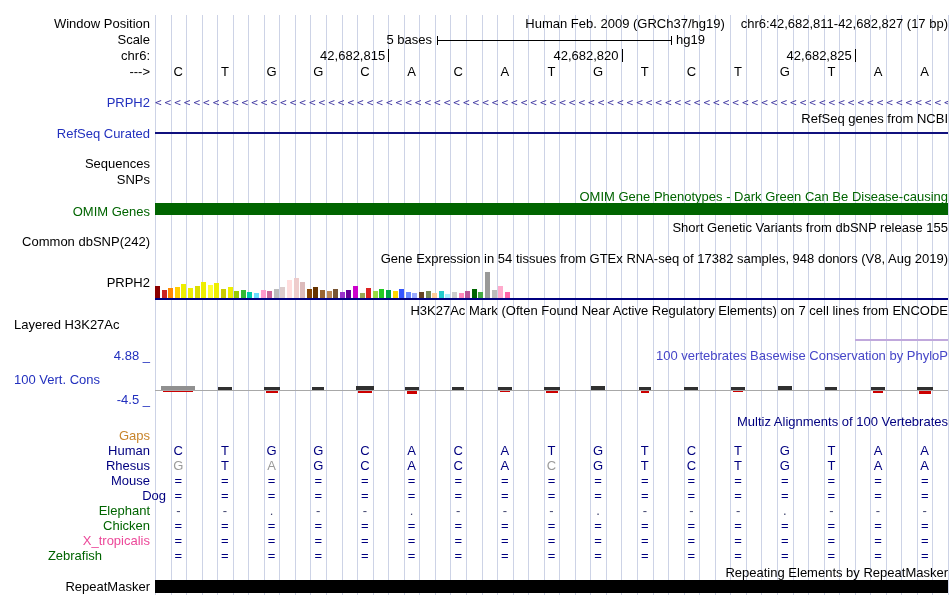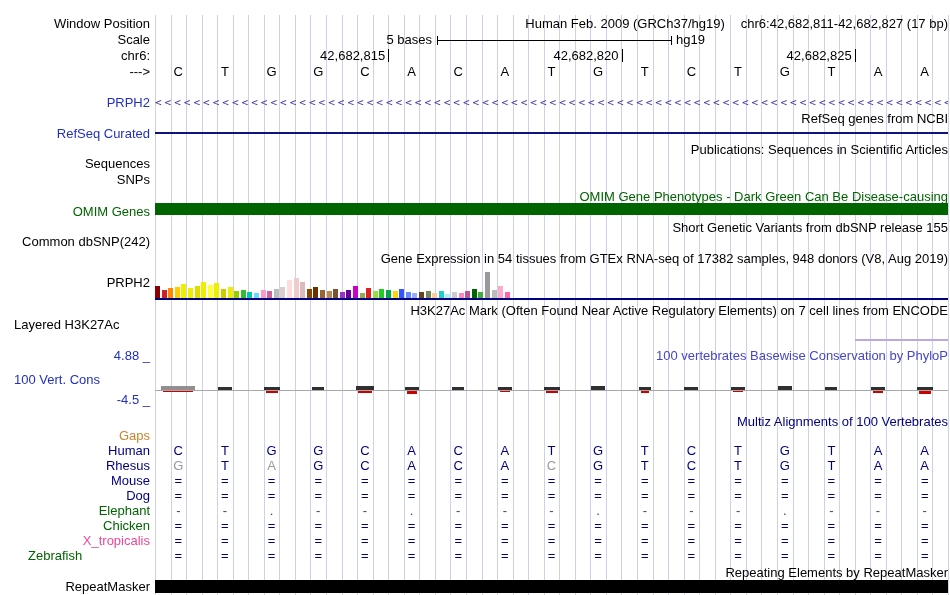--- a/index.html
+++ b/index.html
@@ -136,21 +136,20 @@
       <div style="position: absolute; left: 901.4px; top: 50px; width: 46.6px; text-align: center;">A</div>
     </div>
 
   <div class="gutter blue" style="top:81px">PRPH2</div>
   <div id="gencode-arrows">&lt;&lt;&lt;&lt;&lt;&lt;&lt;&lt;&lt;&lt;&lt;&lt;&lt;&lt;&lt;&lt;&lt;&lt;&lt;&lt;&lt;&lt;&lt;&lt;&lt;&lt;&lt;&lt;&lt;&lt;&lt;&lt;&lt;&lt;&lt;&lt;&lt;&lt;&lt;&lt;&lt;&lt;&lt;&lt;&lt;&lt;&lt;&lt;&lt;&lt;&lt;&lt;&lt;&lt;&lt;&lt;&lt;&lt;&lt;&lt;&lt;&lt;&lt;&lt;&lt;&lt;&lt;&lt;&lt;&lt;&lt;&lt;&lt;&lt;&lt;&lt;&lt;&lt;&lt;&lt;&lt;&lt;&lt;&lt;&lt;&lt;&lt;&lt;&lt;&lt;&lt;&lt;&lt;&lt;&lt;&lt;&lt;&lt;&lt;&lt;&lt;&lt;&lt;&lt;&lt;&lt;&lt;&lt;&lt;&lt;</div>
 
   <div class="center" style="top:97px">RefSeq genes from NCBI</div>
   <div class="gutter blue" style="top:112px">RefSeq Curated</div>
   <div id="refseq-line"></div>
 
-  <div class="center" style="top:128px">Publications: Sequences in Scientific Articles</div>
   <div class="gutter" style="top:142px">Sequences</div>
   <div class="gutter" style="top:158px">SNPs</div>
 
   <div class="center green" style="top:175px">OMIM Gene Phenotypes - Dark Green Can Be Disease-causing</div>
   <div class="gutter green" style="top:190px">OMIM Genes</div>
   <div id="omim-bar"></div>
 
   <div class="center" style="top:206px">Short Genetic Variants from dbSNP release 155</div>
   <div class="gutter" style="top:220px">Common dbSNP(242)</div>
 
@@ -303,21 +302,21 @@
       <div style="position: absolute; left: 481.5px; top: 459px; width: 46.6px; text-align: center; color: rgb(0, 0, 128);">=</div>
       <div style="position: absolute; left: 528.2px; top: 459px; width: 46.6px; text-align: center; color: rgb(0, 0, 128);">=</div>
       <div style="position: absolute; left: 574.8px; top: 459px; width: 46.6px; text-align: center; color: rgb(0, 0, 128);">=</div>
       <div style="position: absolute; left: 621.5px; top: 459px; width: 46.6px; text-align: center; color: rgb(0, 0, 128);">=</div>
       <div style="position: absolute; left: 668.1px; top: 459px; width: 46.6px; text-align: center; color: rgb(0, 0, 128);">=</div>
       <div style="position: absolute; left: 714.8px; top: 459px; width: 46.6px; text-align: center; color: rgb(0, 0, 128);">=</div>
       <div style="position: absolute; left: 761.4px; top: 459px; width: 46.6px; text-align: center; color: rgb(0, 0, 128);">=</div>
       <div style="position: absolute; left: 808.1px; top: 459px; width: 46.6px; text-align: center; color: rgb(0, 0, 128);">=</div>
       <div style="position: absolute; left: 854.7px; top: 459px; width: 46.6px; text-align: center; color: rgb(0, 0, 128);">=</div>
       <div style="position: absolute; left: 901.4px; top: 459px; width: 46.6px; text-align: center; color: rgb(0, 0, 128);">=</div>
-      <div style="position: absolute; left: 0px; top: 474px; width: 150px; text-align: right; color: rgb(0, 0, 128);">Dog</div>
+      <div style="position: absolute; left: 0px; top: 474px; width: 150px; text-align: right; color: rgb(0, 0, 128); padding-left: 16px;">Dog</div>
       <div style="position: absolute; left: 155px; top: 474px; width: 46.6px; text-align: center; color: rgb(0, 0, 128);">=</div>
       <div style="position: absolute; left: 201.6px; top: 474px; width: 46.6px; text-align: center; color: rgb(0, 0, 128);">=</div>
       <div style="position: absolute; left: 248.3px; top: 474px; width: 46.6px; text-align: center; color: rgb(0, 0, 128);">=</div>
       <div style="position: absolute; left: 294.9px; top: 474px; width: 46.6px; text-align: center; color: rgb(0, 0, 128);">=</div>
       <div style="position: absolute; left: 341.6px; top: 474px; width: 46.6px; text-align: center; color: rgb(0, 0, 128);">=</div>
       <div style="position: absolute; left: 388.2px; top: 474px; width: 46.6px; text-align: center; color: rgb(0, 0, 128);">=</div>
       <div style="position: absolute; left: 434.9px; top: 474px; width: 46.6px; text-align: center; color: rgb(0, 0, 128);">=</div>
       <div style="position: absolute; left: 481.5px; top: 474px; width: 46.6px; text-align: center; color: rgb(0, 0, 128);">=</div>
       <div style="position: absolute; left: 528.2px; top: 474px; width: 46.6px; text-align: center; color: rgb(0, 0, 128);">=</div>
       <div style="position: absolute; left: 574.8px; top: 474px; width: 46.6px; text-align: center; color: rgb(0, 0, 128);">=</div>
@@ -375,21 +374,21 @@
       <div style="position: absolute; left: 481.5px; top: 519px; width: 46.6px; text-align: center; color: rgb(0, 0, 128);">=</div>
       <div style="position: absolute; left: 528.2px; top: 519px; width: 46.6px; text-align: center; color: rgb(0, 0, 128);">=</div>
       <div style="position: absolute; left: 574.8px; top: 519px; width: 46.6px; text-align: center; color: rgb(0, 0, 128);">=</div>
       <div style="position: absolute; left: 621.5px; top: 519px; width: 46.6px; text-align: center; color: rgb(0, 0, 128);">=</div>
       <div style="position: absolute; left: 668.1px; top: 519px; width: 46.6px; text-align: center; color: rgb(0, 0, 128);">=</div>
       <div style="position: absolute; left: 714.8px; top: 519px; width: 46.6px; text-align: center; color: rgb(0, 0, 128);">=</div>
       <div style="position: absolute; left: 761.4px; top: 519px; width: 46.6px; text-align: center; color: rgb(0, 0, 128);">=</div>
       <div style="position: absolute; left: 808.1px; top: 519px; width: 46.6px; text-align: center; color: rgb(0, 0, 128);">=</div>
       <div style="position: absolute; left: 854.7px; top: 519px; width: 46.6px; text-align: center; color: rgb(0, 0, 128);">=</div>
       <div style="position: absolute; left: 901.4px; top: 519px; width: 46.6px; text-align: center; color: rgb(0, 0, 128);">=</div>
-      <div style="position: absolute; left: 0px; top: 534px; width: 150px; text-align: left; color: rgb(0, 100, 0); padding-left: 28px;">Zebrafish</div>
+      <div style="position: absolute; left: 0px; top: 534px; width: 150px; text-align: center; color: rgb(0, 100, 0);">Zebrafish</div>
       <div style="position: absolute; left: 155px; top: 534px; width: 46.6px; text-align: center; color: rgb(0, 0, 128);">=</div>
       <div style="position: absolute; left: 201.6px; top: 534px; width: 46.6px; text-align: center; color: rgb(0, 0, 128);">=</div>
       <div style="position: absolute; left: 248.3px; top: 534px; width: 46.6px; text-align: center; color: rgb(0, 0, 128);">=</div>
       <div style="position: absolute; left: 294.9px; top: 534px; width: 46.6px; text-align: center; color: rgb(0, 0, 128);">=</div>
       <div style="position: absolute; left: 341.6px; top: 534px; width: 46.6px; text-align: center; color: rgb(0, 0, 128);">=</div>
       <div style="position: absolute; left: 388.2px; top: 534px; width: 46.6px; text-align: center; color: rgb(0, 0, 128);">=</div>
       <div style="position: absolute; left: 434.9px; top: 534px; width: 46.6px; text-align: center; color: rgb(0, 0, 128);">=</div>
       <div style="position: absolute; left: 481.5px; top: 534px; width: 46.6px; text-align: center; color: rgb(0, 0, 128);">=</div>
       <div style="position: absolute; left: 528.2px; top: 534px; width: 46.6px; text-align: center; color: rgb(0, 0, 128);">=</div>
       <div style="position: absolute; left: 574.8px; top: 534px; width: 46.6px; text-align: center; color: rgb(0, 0, 128);">=</div>

